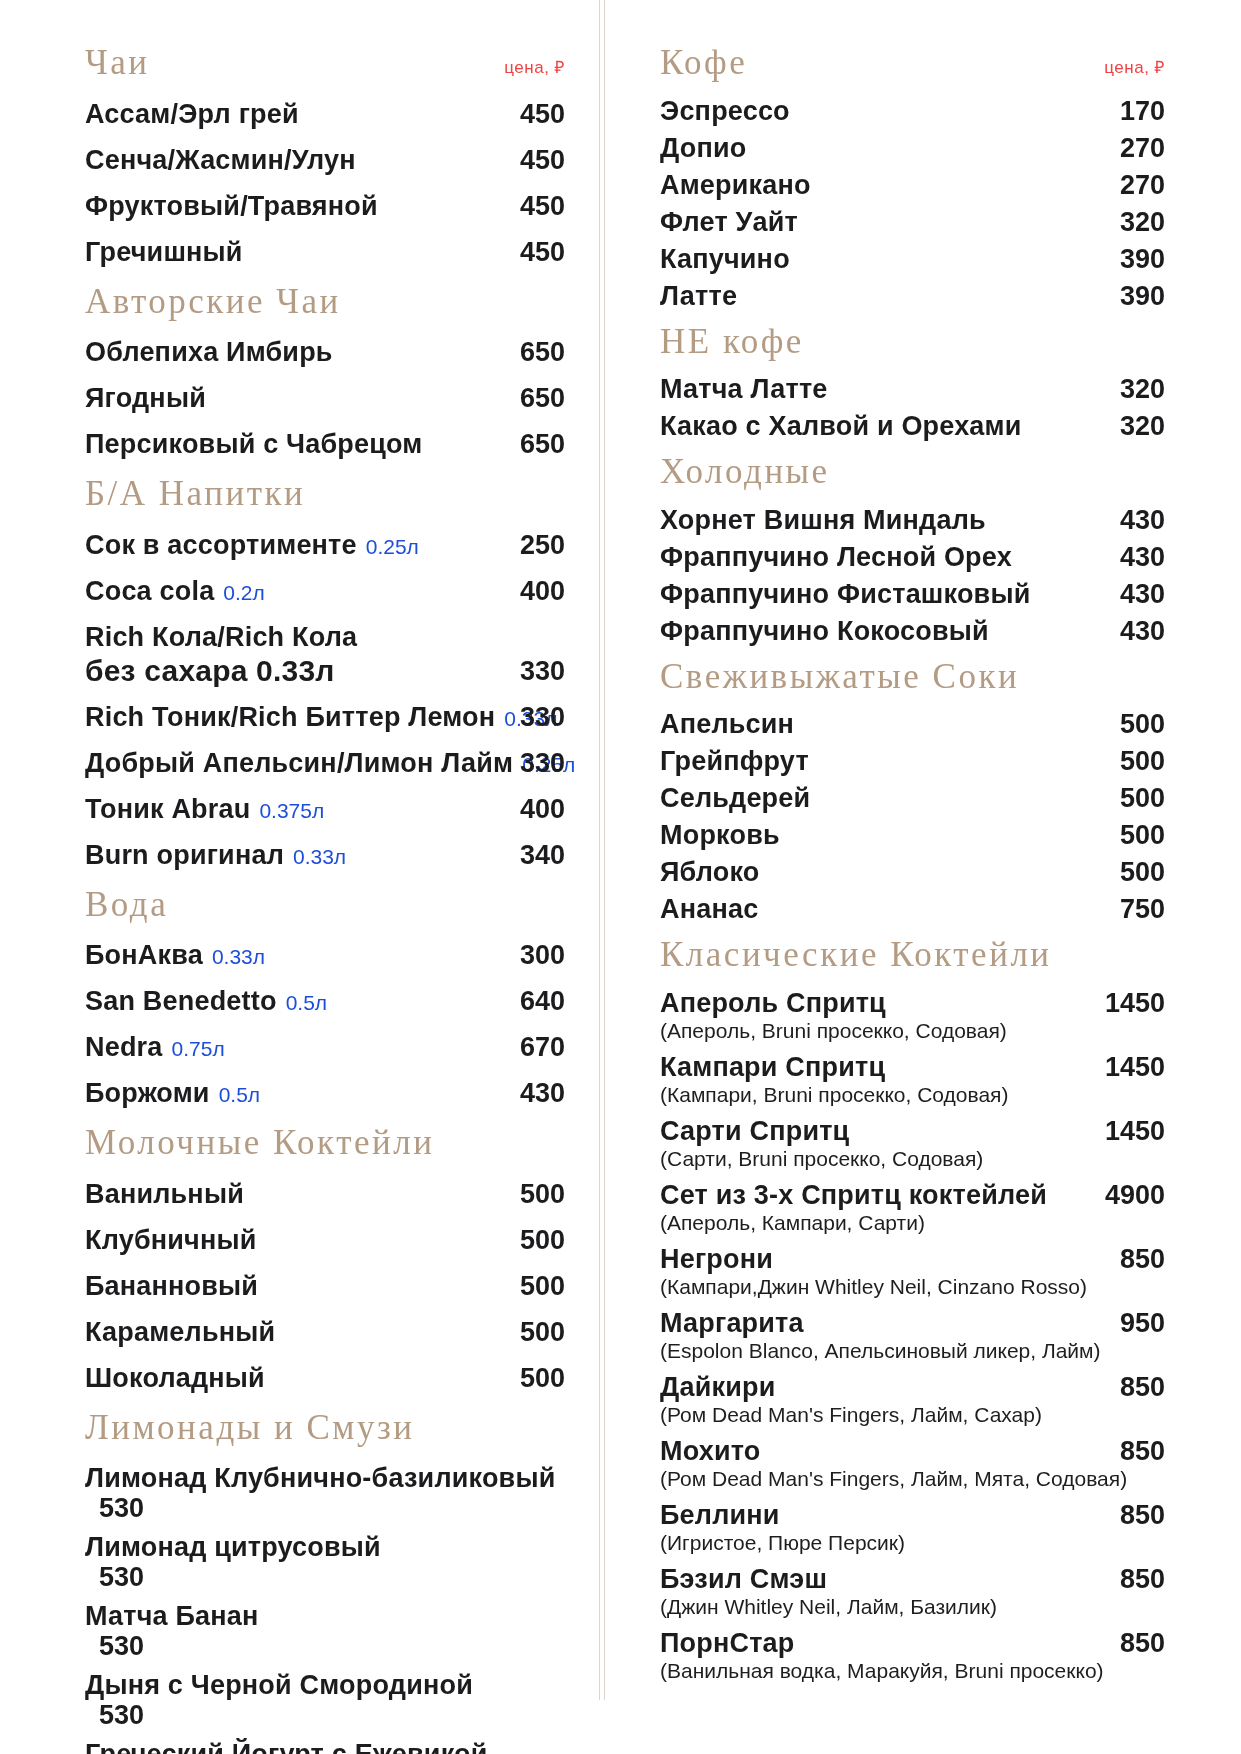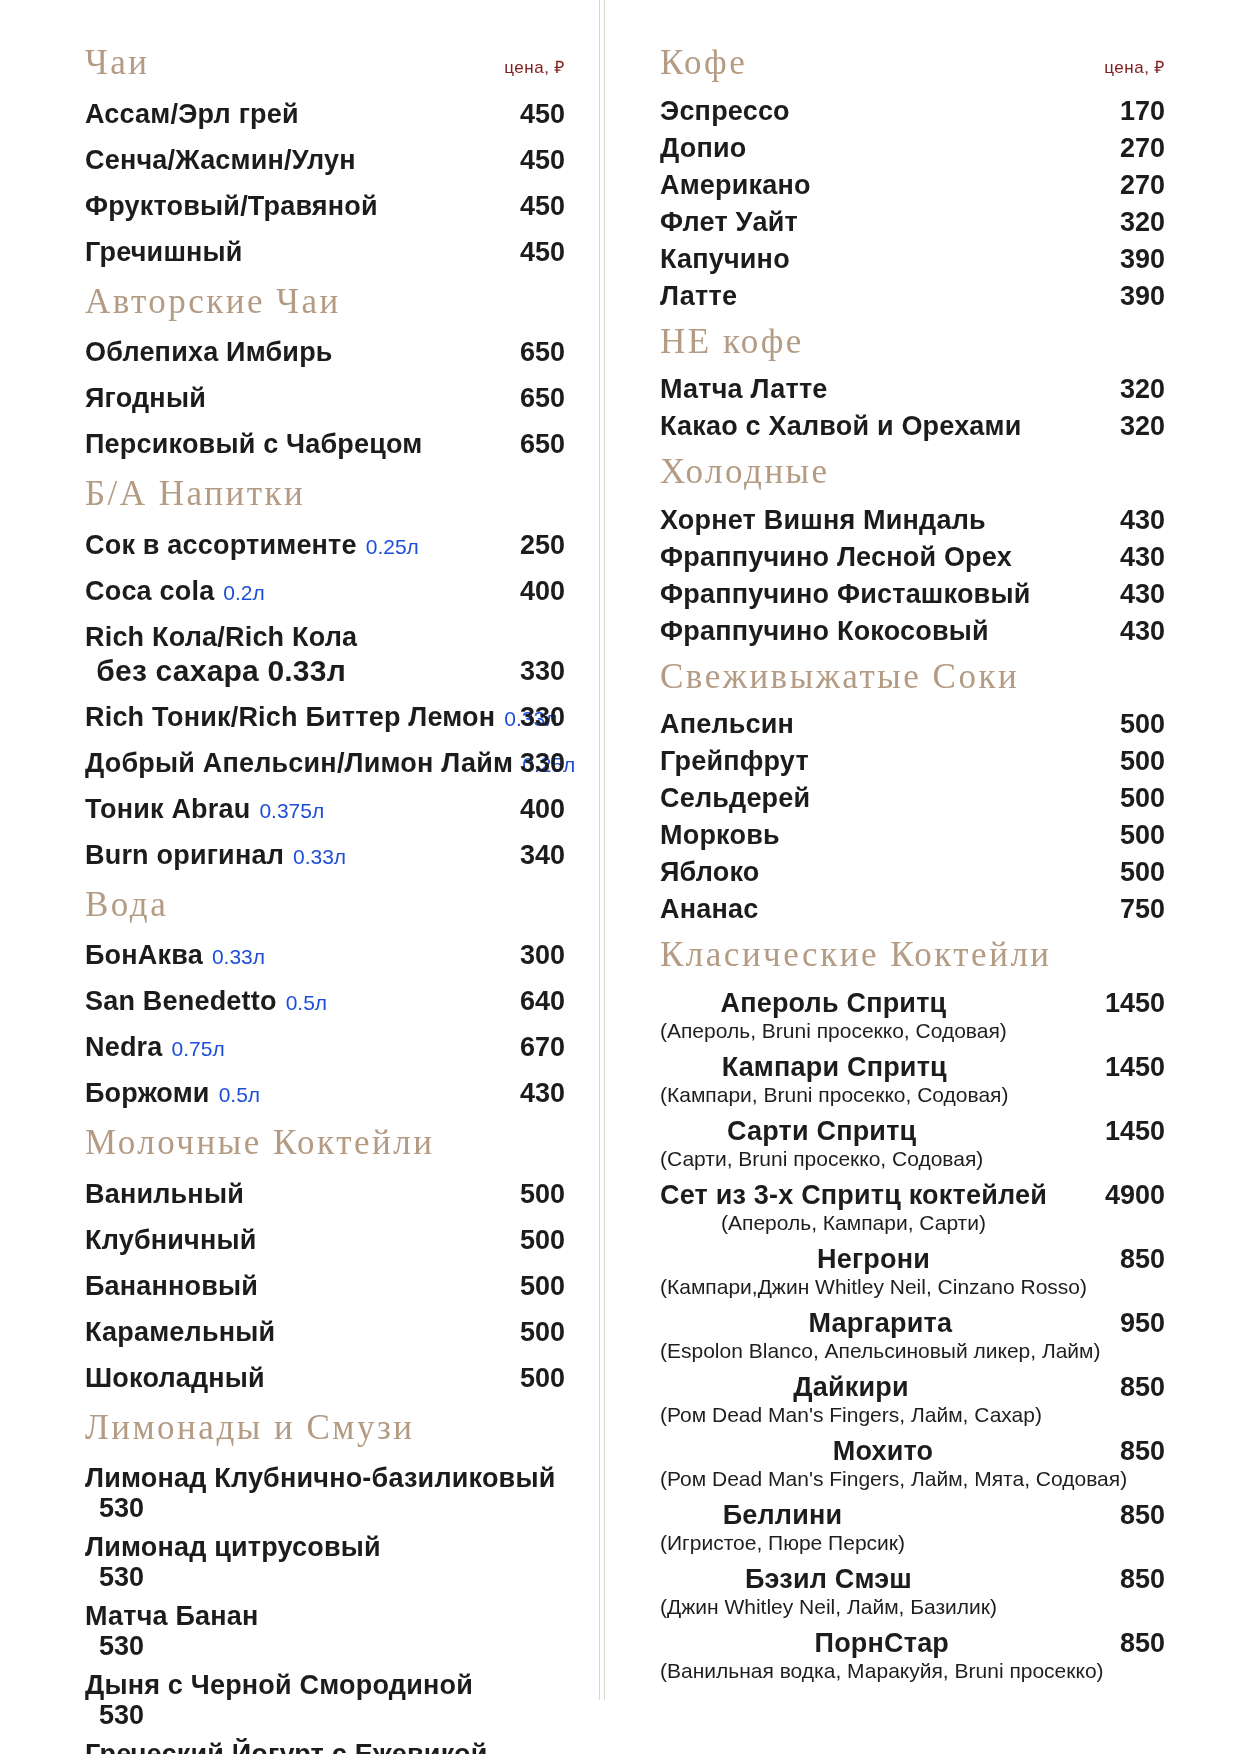--- a/index.html
+++ b/index.html
@@ -49,30 +49,29 @@
     font-weight: 400;
     font-size: 35px;
     line-height: 1.1;
     letter-spacing: 2.5px;
     color: #b49b83;
   }
   .price-header {
     font-size: 17px;
     font-weight: 400;
     letter-spacing: 0.5px;
-    color: #7f1d1d;
+    color: #ef4444;
     padding-bottom: 5px;
     white-space: nowrap;
   }
   .menu-item {
     display: flex;
     justify-content: space-between;
     align-items: flex-start;
     margin-bottom: 16px;
-    text-align: center;
   }
   .col-right .menu-item { margin-bottom: 7px; }
   .style-compact .menu-item { margin-bottom: 9px; flex-direction: column; }
   .style-cocktails .menu-item { margin-bottom: 9px; }
   .menu-item.two-line { align-items: flex-end; }
   .item-main { min-width: 0; }
   .item-name-line { white-space: nowrap; }
   .item-name {
     font-size: 27px;
     line-height: 30px;

